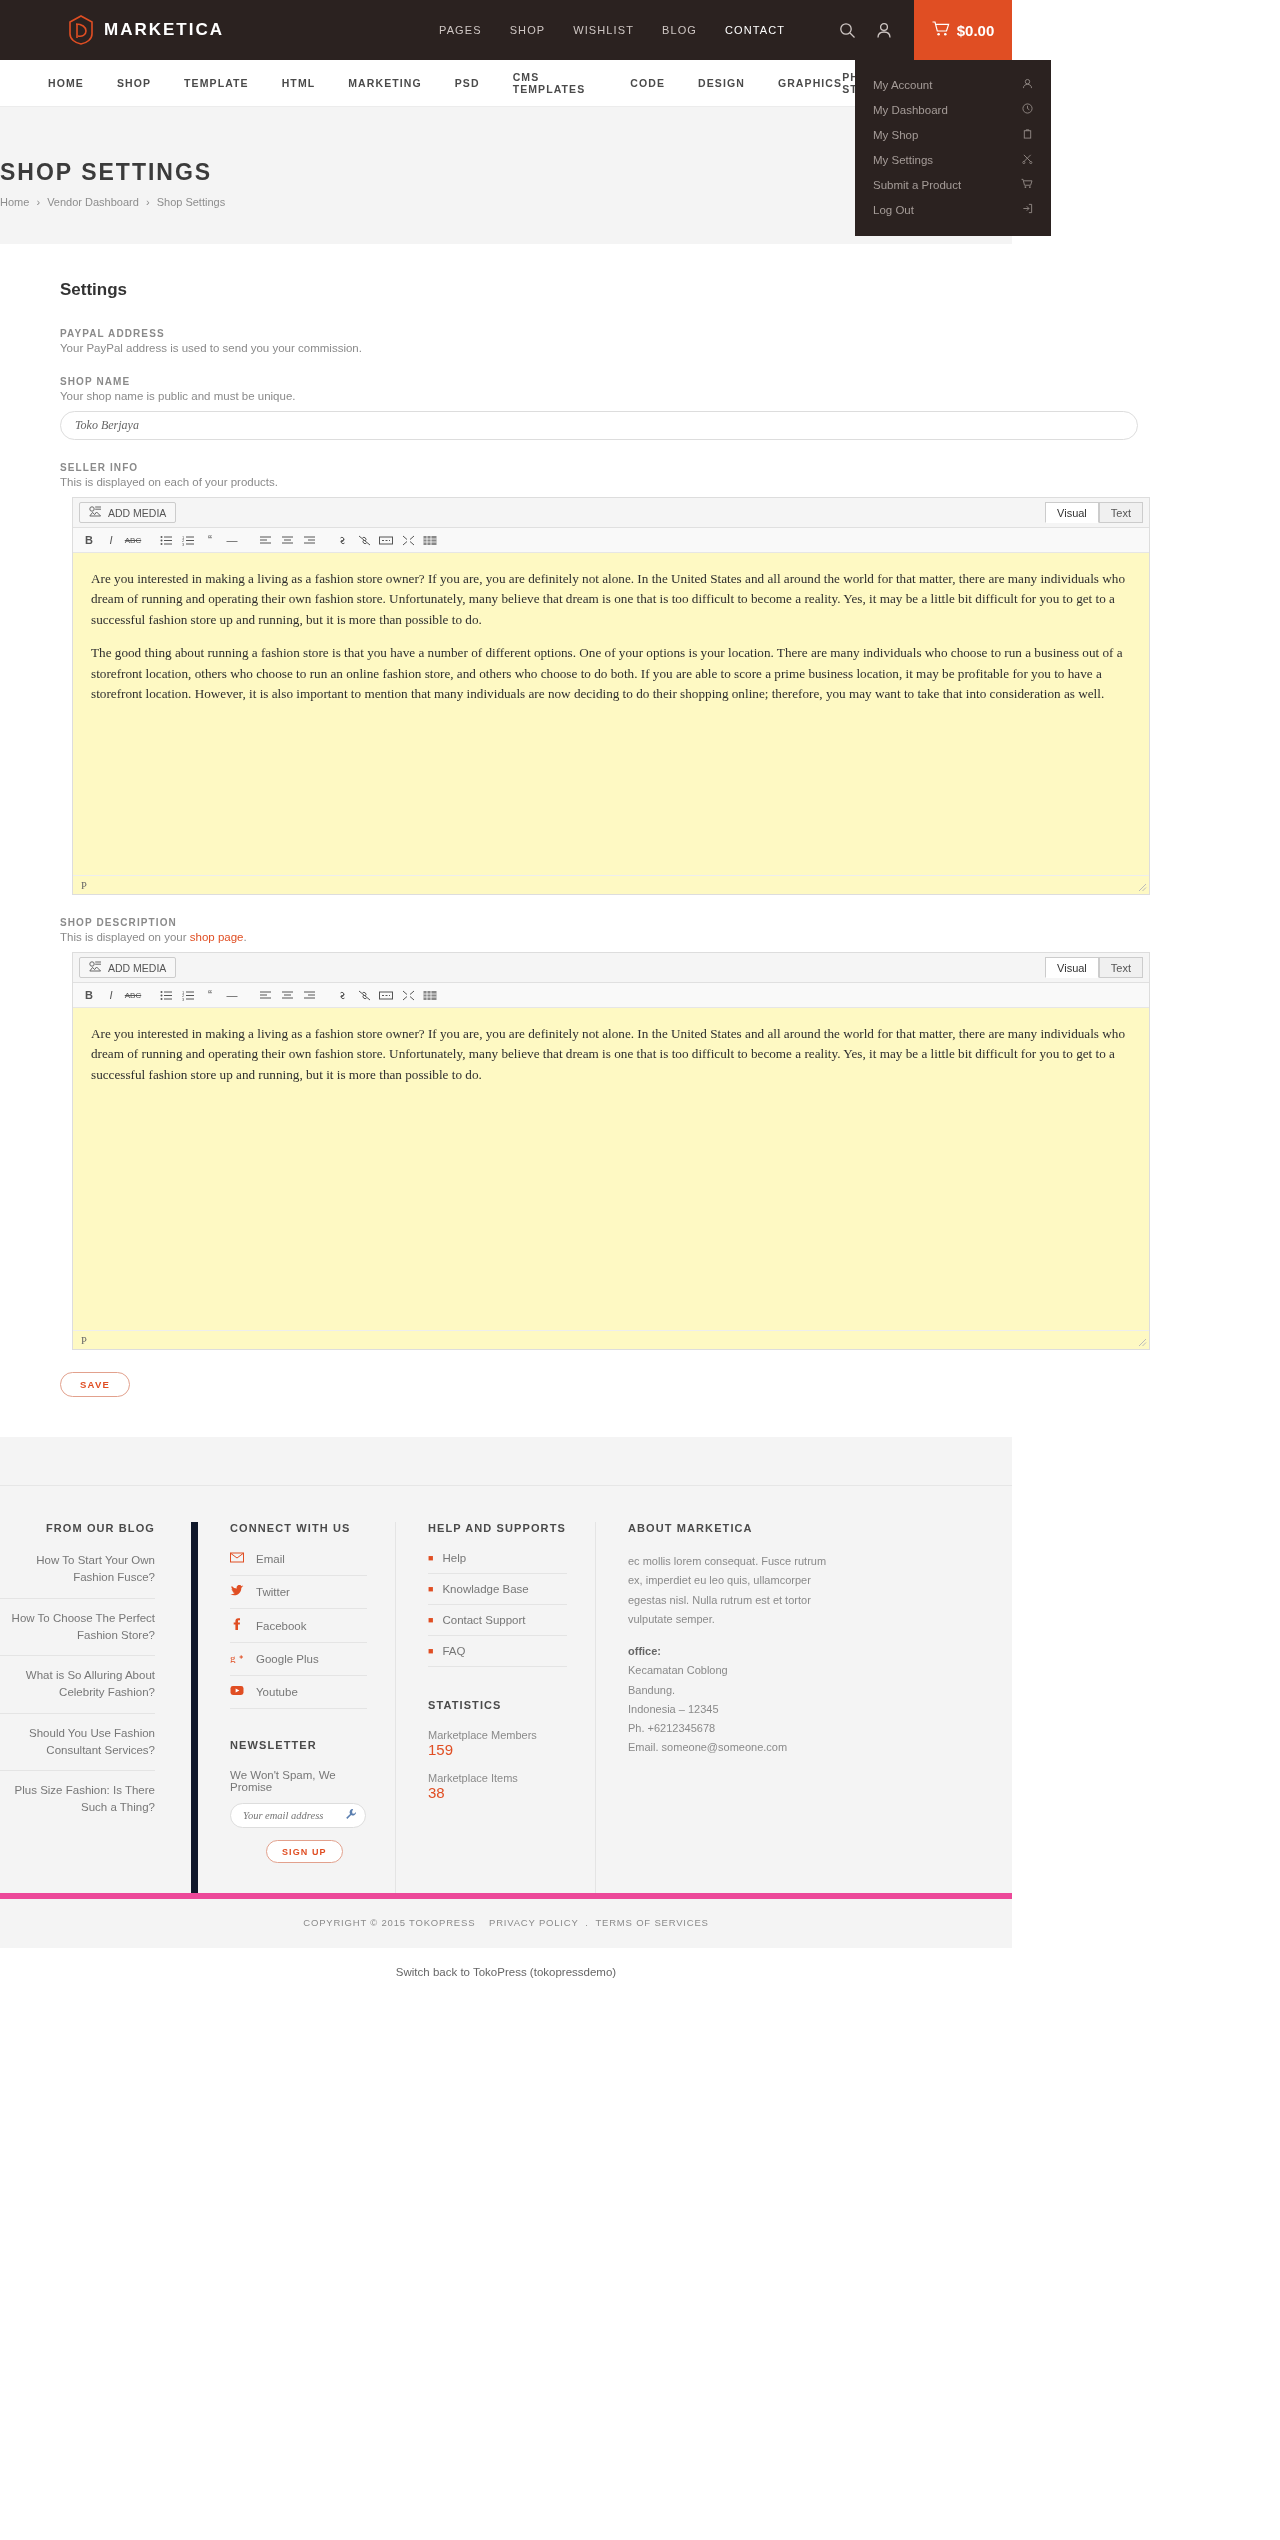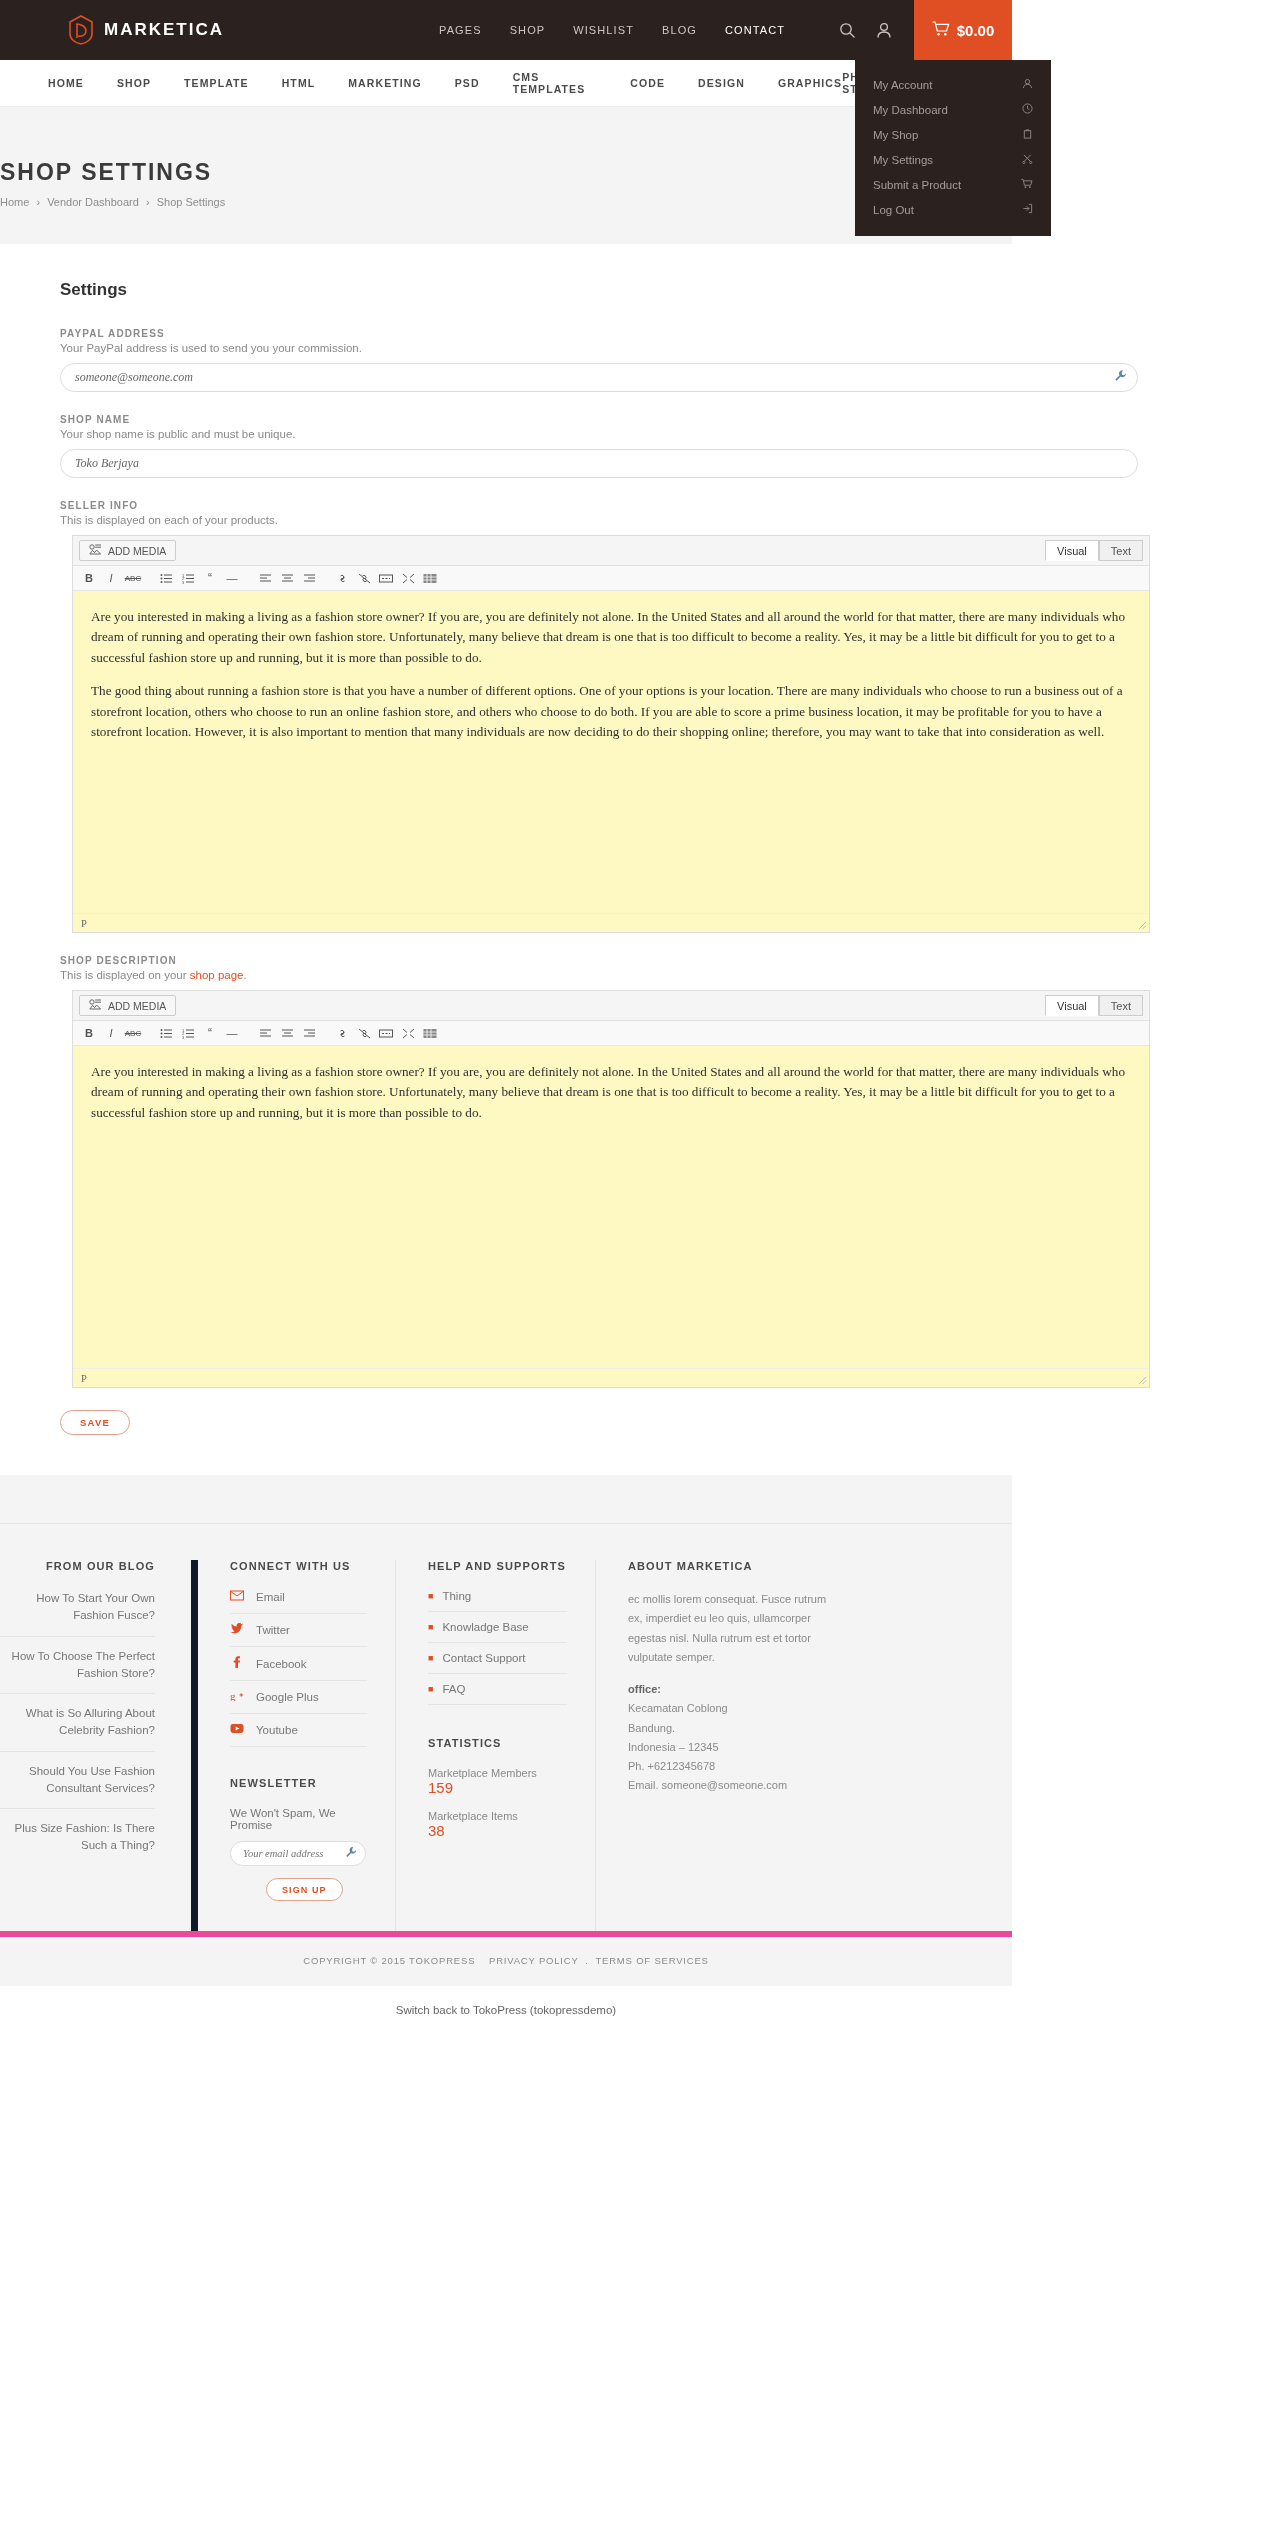--- a/index.html
+++ b/index.html
@@ -404,28 +404,20 @@
   </div>
 
   <div class="content-bg">
     <div class="card">
       <h2>Settings</h2>
 
       
       <div class="field">
         <div class="flabel">PAYPAL ADDRESS</div>
         <div class="fhelp">Your PayPal address is used to send you your commission.</div>
-        <div class="inp-wrap">
-          <input class="inp" value="someone@someone.com" style="">
-          <span class="inp-ic">
-            <svg width="13" height="13" viewBox="0 0 13 13">
-                <path d="M8.8 1.2 a3.4 3.4 0 0 0 -3.3 5.2 L1.3 10.6 l1.2 1.2 l4.2 -4.2 a3.4 3.4 0 0 0 5.2 -3.3 L10 6.2 L8 5.9 L7.7 3.9 Z" fill="#5b7fb0"></path>
-              </svg>
-          </span>
-        </div>
       </div>
 
       
       <div class="field">
         <div class="flabel">SHOP NAME</div>
         <div class="fhelp">Your shop name is public and must be unique.</div>
         <div class="inp-wrap">
           <input class="inp" value="Toko Berjaya" style="">
         </div>
       </div>
@@ -719,21 +711,21 @@
               </svg>
           </span>
         </div>
         <button class="btn-signup">SIGN UP</button>
       </div>
 
       <div class="fcol c3">
         <div class="fhead">HELP AND SUPPORTS</div>
         <div class="help-item">
           <span class="dot">■</span>
-          <span>Thing</span>
+          <span>Help</span>
         </div>
         <div class="help-item">
           <span class="dot">■</span>
           <span>Knowladge Base</span>
         </div>
         <div class="help-item">
           <span class="dot">■</span>
           <span>Contact Support</span>
         </div>
         <div class="help-item">

